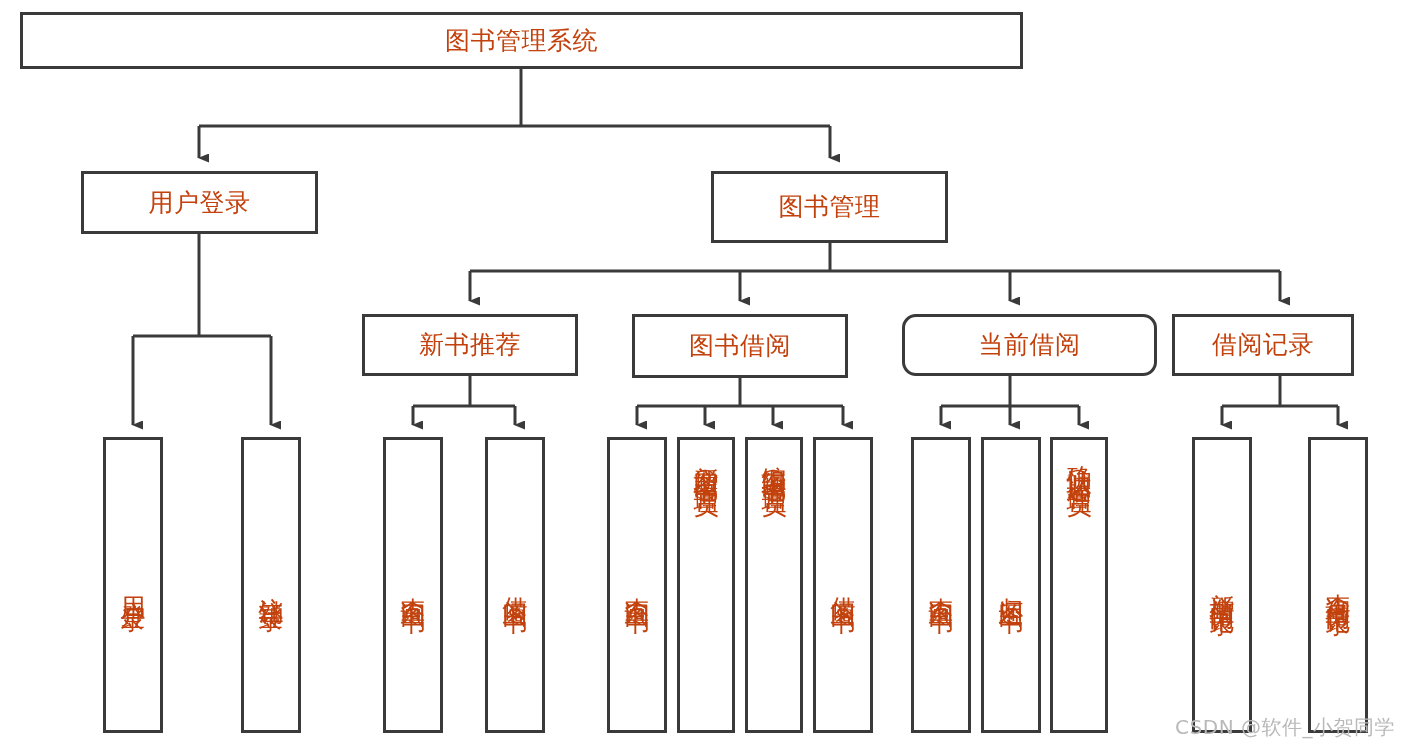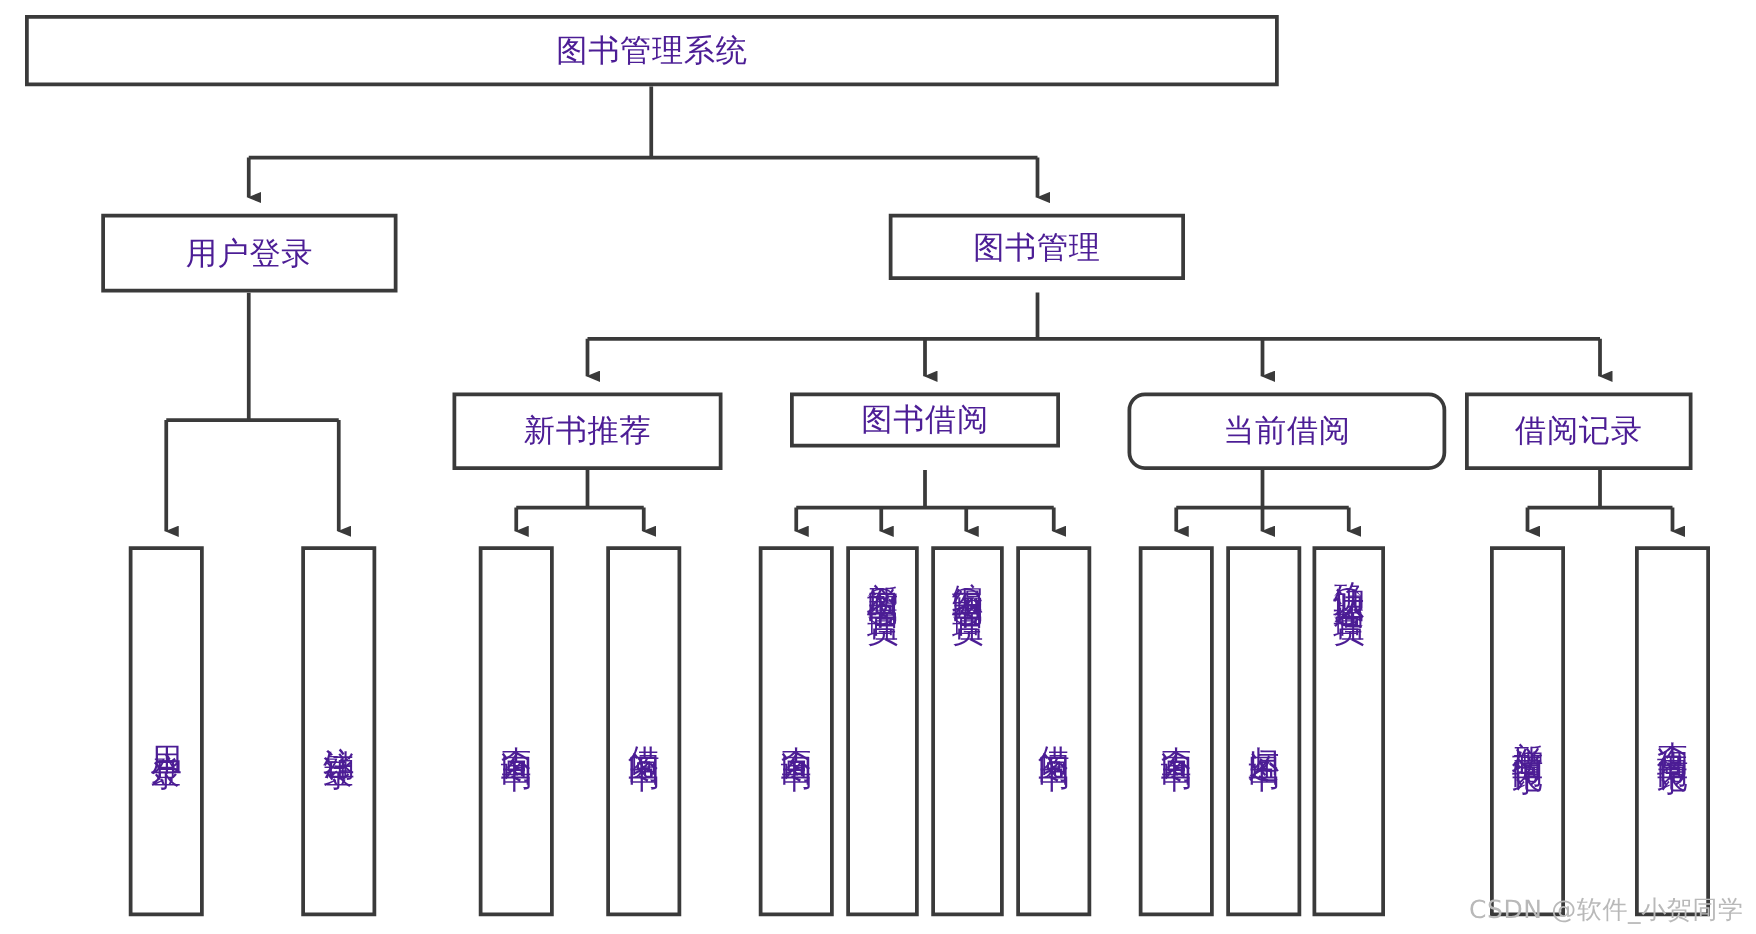--- a/index.html
+++ b/index.html
@@ -32,21 +32,21 @@
     position: absolute;
     box-sizing: border-box;
     background: #ffffff;
     border: 3px solid #3a3a3a;
     display: flex;
     align-items: center;
     justify-content: center;
     overflow: hidden;
   }
   .node .label {
-    color: #4c1d95;
+    color: #c2410c;
     line-height: 1.18;
     text-align: center;
     letter-spacing: 0.5px;
     white-space: pre;
   }
   .node.horizontal .label {
     font-size: 25px;
     writing-mode: horizontal-tb;
   }
   .node.vertical {
@@ -130,28 +130,28 @@
     </g>
   </svg>
 
   <div class="node horizontal" style="left:20px; top:12px; width:1003px; height:57px;">
     <span class="label">图书管理系统</span>
   </div>
 
   <div class="node horizontal" style="left:81px; top:171px; width:237px; height:63px;">
     <span class="label">用户登录</span>
   </div>
-  <div class="node horizontal" style="left:711px; top:171px; width:237px; height:53px;">
+  <div class="node horizontal" style="left:711px; top:171px; width:237px; height:72px;">
     <span class="label">图书管理</span>
   </div>
 
   <div class="node horizontal" style="left:362px; top:314px; width:216px; height:62px;">
     <span class="label">新书推荐</span>
   </div>
-  <div class="node horizontal" style="left:632px; top:314px; width:216px; height:44px;">
+  <div class="node horizontal" style="left:632px; top:314px; width:216px; height:64px;">
     <span class="label">图书借阅</span>
   </div>
   <div class="node horizontal" style="left:902px; top:314px; width:255px; height:62px;border-radius:14px;">
     <span class="label">当前借阅</span>
   </div>
   <div class="node horizontal" style="left:1172px; top:314px; width:182px; height:62px;">
     <span class="label">借阅记录</span>
   </div>
 
   <div class="node vertical centered" style="left:103px; top:437px; width:60px; height:296px;">

